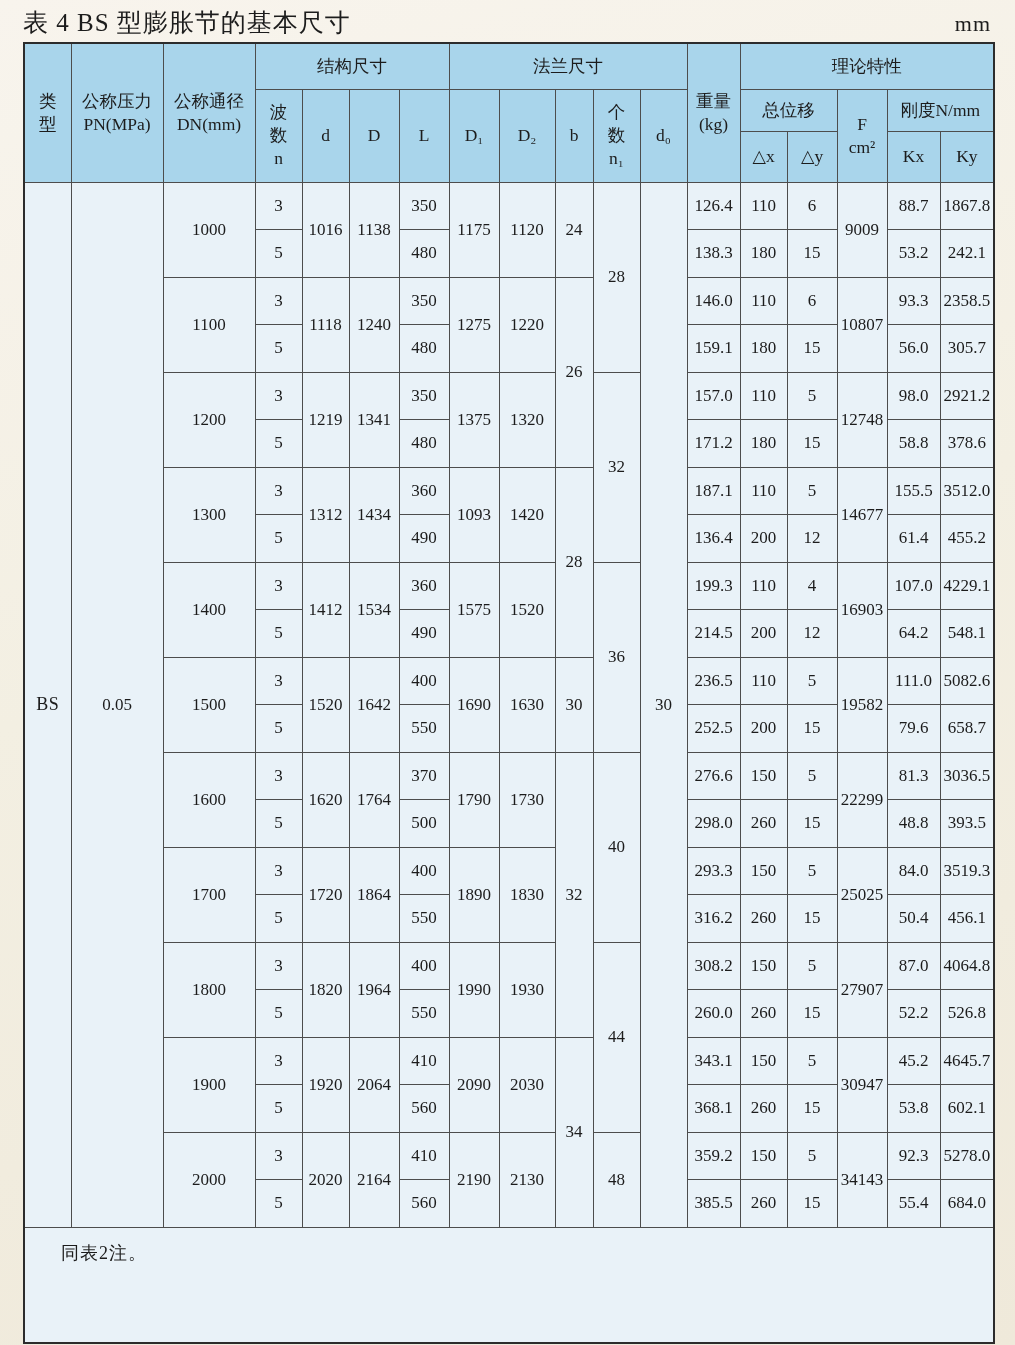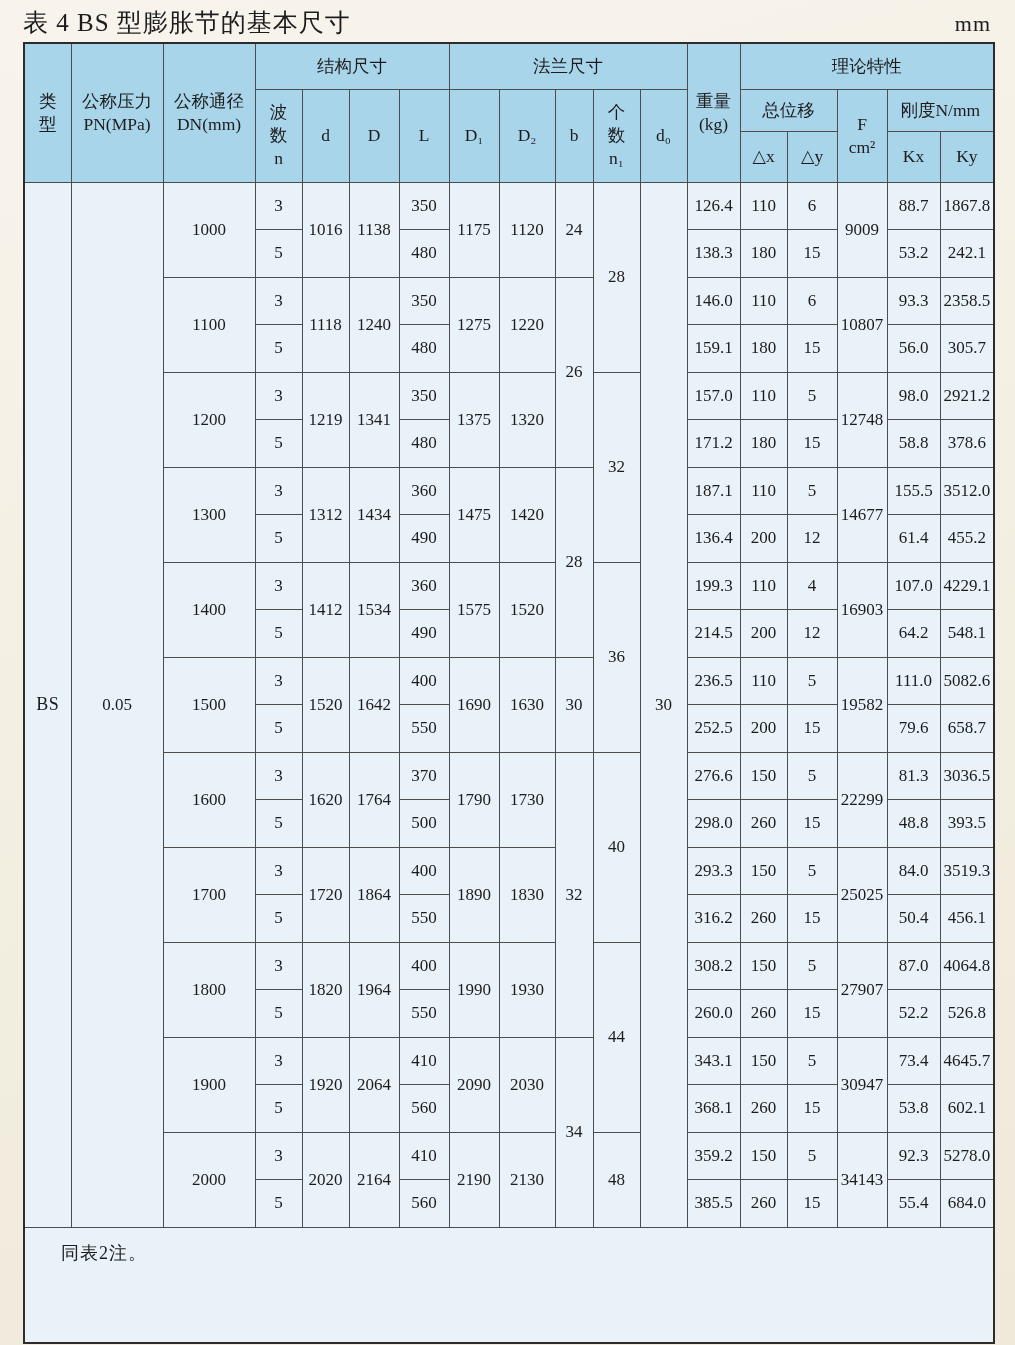--- a/index.html
+++ b/index.html
@@ -206,21 +206,21 @@
           <td>15</td>
           <td>58.8</td>
           <td>378.6</td>
         </tr>
         <tr>
           <td rowspan="2">1300</td>
           <td>3</td>
           <td rowspan="2">1312</td>
           <td rowspan="2">1434</td>
           <td>360</td>
-          <td rowspan="2">1475</td>
+          <td rowspan="2">1093</td>
           <td rowspan="2">1420</td>
           <td rowspan="4">28</td>
           <td>187.1</td>
           <td>110</td>
           <td>5</td>
           <td rowspan="2">14677</td>
           <td>155.5</td>
           <td>3512.0</td>
         </tr>
         <tr>
@@ -363,21 +363,21 @@
           <td rowspan="2">1920</td>
           <td rowspan="2">2064</td>
           <td>410</td>
           <td rowspan="2">2090</td>
           <td rowspan="2">2030</td>
           <td rowspan="4">34</td>
           <td>343.1</td>
           <td>150</td>
           <td>5</td>
           <td rowspan="2">30947</td>
-          <td>73.4</td>
+          <td>45.2</td>
           <td>4645.7</td>
         </tr>
         <tr>
           <td>5</td>
           <td>560</td>
           <td>368.1</td>
           <td>260</td>
           <td>15</td>
           <td>53.8</td>
           <td>602.1</td>

